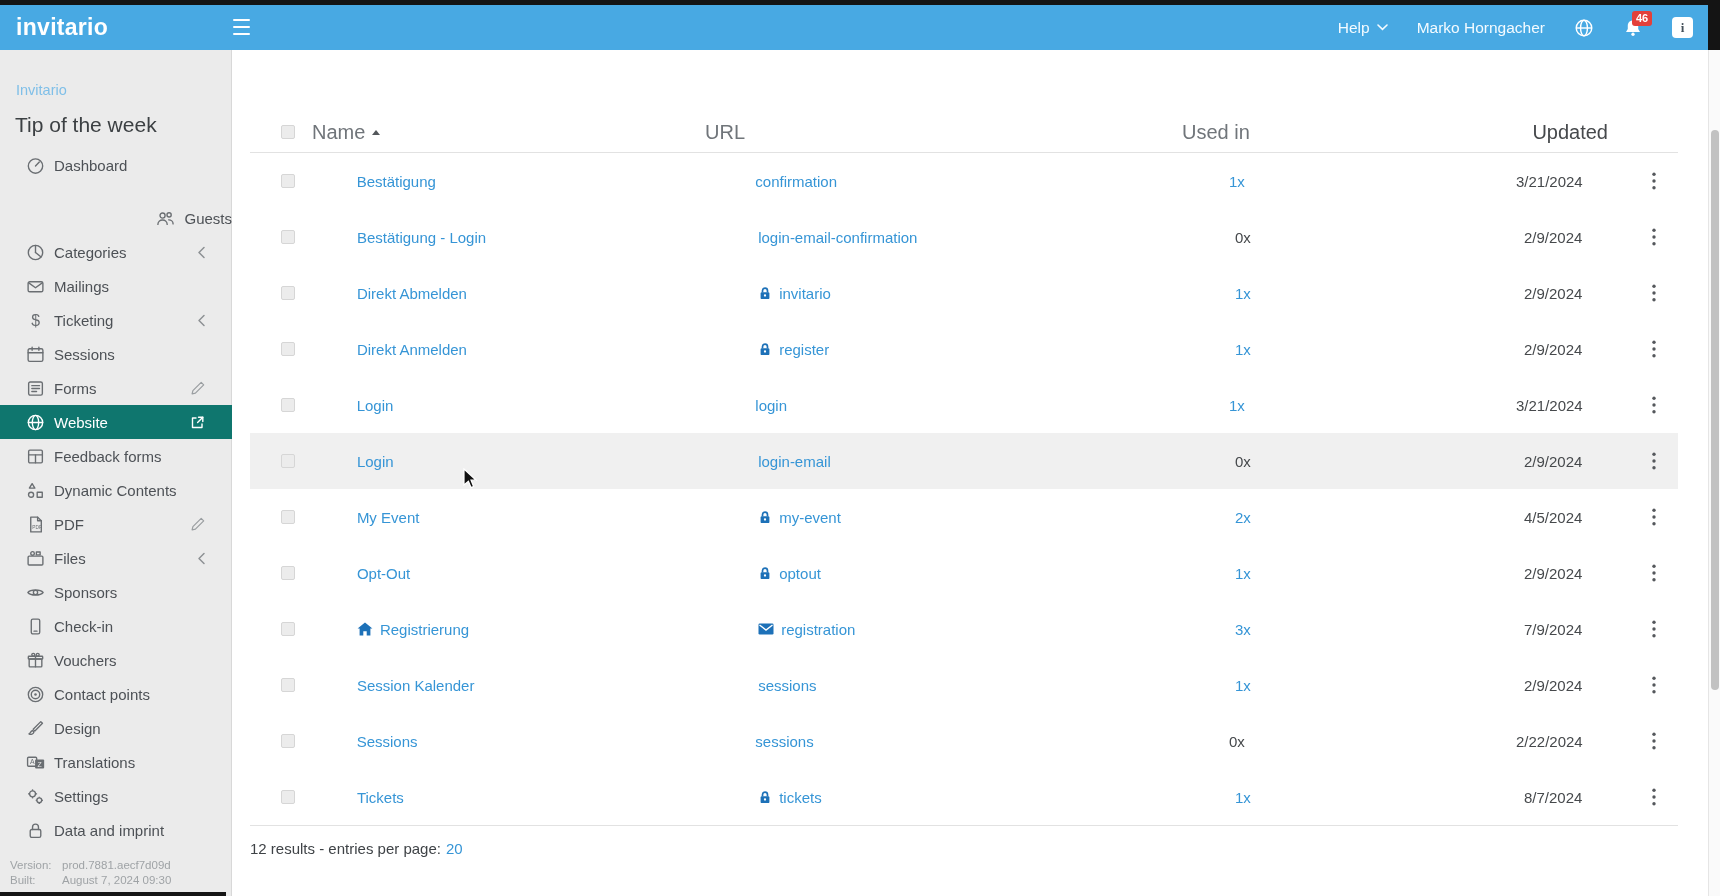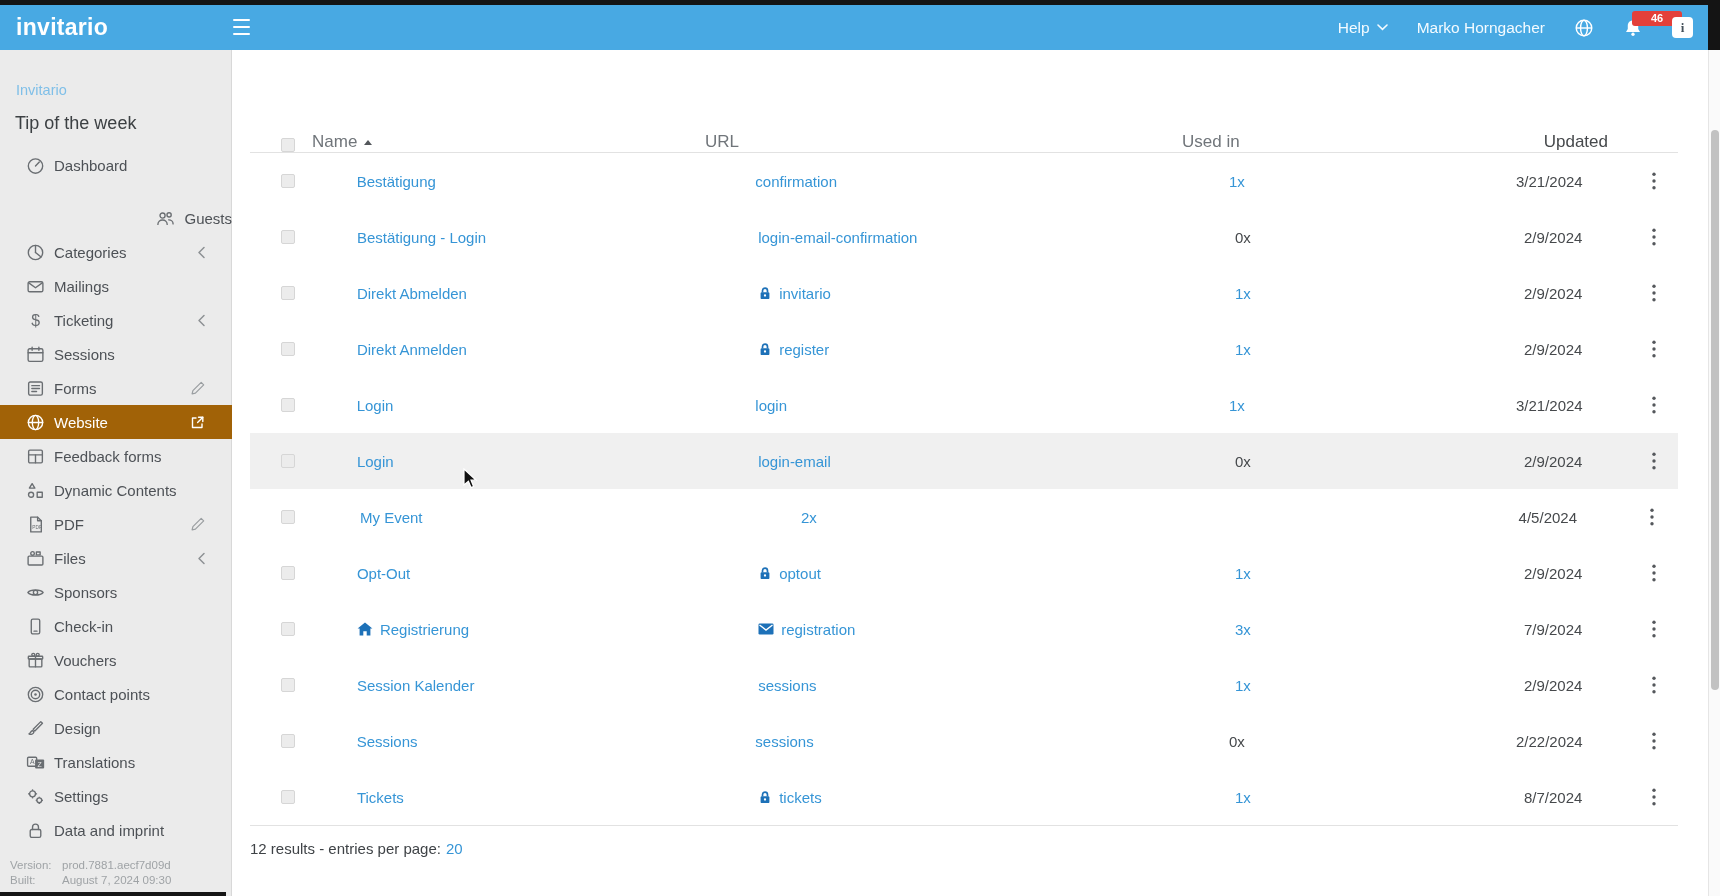--- a/index.html
+++ b/index.html
@@ -16,44 +16,44 @@
   
   .topbar{position:absolute;left:0;top:5px;width:1708px;height:45px;background:#48a9e3;display:flex;align-items:center;color:#f4fbff;}
   .logo{margin-left:16px;font-size:23px;font-weight:bold;color:#fff;letter-spacing:.3px;}
   .hamburger{position:absolute;left:233px;top:14px;width:17px;height:16px;display:flex;flex-direction:column;justify-content:space-between;cursor:pointer;}
   .hamburger span{display:block;height:2.4px;background:#fff;border-radius:1px;}
   .tb-right{margin-left:auto;margin-right:15px;display:flex;align-items:center;gap:29px;font-size:15.5px;}
   .help{display:flex;align-items:center;gap:7px;cursor:pointer;}
   .user{cursor:pointer;}
   .tb-ico{display:flex;align-items:center;justify-content:center;cursor:pointer;position:relative;}
   .badge{position:absolute;top:-7px;left:9px;background:#e3403a;color:#fff;font-size:11px;font-weight:bold;
-         padding:1px 19px;border-radius:3px;line-height:13px;text-align:right;}
+         padding:1px 4px;border-radius:3px;line-height:13px;text-align:right;}
   .info-sq{width:21px;height:21px;background:#fff;border-radius:4px;color:#44505a;font-weight:bold;
            font-size:13px;display:flex;align-items:center;justify-content:center;font-family:"Liberation Serif",serif;}
 
   
   .sidebar{position:absolute;left:0;top:50px;width:232px;height:846px;background:#ebebeb;border-right:1px solid #d8d8d8;}
   .crumb{position:absolute;left:16px;top:32px;font-size:14.5px;color:#7fbfe8;cursor:pointer;}
-  .tip{position:absolute;left:15px;top:63px;font-size:18px;color:#3c4043;}
+  .tip{position:absolute;left:15px;top:63px;font-size:21px;color:#3c4043;}
   .nav{position:absolute;left:0;top:98px;width:232px;}
   .nav-item{height:34px;display:flex;align-items:center;padding-left:26px;color:#4d5156;font-size:15px;cursor:pointer;}
   .nav-item.gap{margin-top:19px;justify-content:flex-end;}
-  .nav-item.selected{background:#a16207;color:#fff;}
+  .nav-item.selected{background:#0f766e;color:#fff;}
   .nav-ico{width:19px;height:19px;margin-right:9px;display:flex;align-items:center;justify-content:center;color:#6a6e72;}
   .nav-item.selected .nav-ico{color:#fff;}
   .nav-trail{margin-left:auto;margin-right:26px;display:flex;align-items:center;color:#8d9194;}
   .nav-item.selected .nav-trail{color:#fff;}
   .meta{position:absolute;left:10px;bottom:8px;font-size:11.5px;color:#9fa3a6;line-height:15px;}
   .meta .mrow{display:flex;}
   .meta .mlabel{width:52px;}
 
   
   .content{position:absolute;left:233px;top:50px;width:1475px;height:846px;background:#fff;}
   .table{position:absolute;left:17px;top:62px;width:1428px;}
-  .thead{display:flex;align-items:flex-end;height:41px;border-bottom:1px solid #e2e2e2;color:#70757a;font-size:17px;}
+  .thead{display:flex;align-items:center;height:41px;border-bottom:1px solid #e2e2e2;color:#70757a;font-size:20px;}
   .trow{display:flex;align-items:center;height:56px;font-size:15px;gap:48px;}
   .trow.highlight{background:#f0f0f0;}
   .cell{display:flex;align-items:center;}
   .c-check{width:62px;padding-left:31px;}
   .c-name{width:393px;}
   .c-url{width:477px;}
   .c-used{width:268px;}
   .c-upd{flex:1;justify-content:flex-end;color:#46494c;}
   .thead .c-upd{padding-right:17px;}
   .c-act{width:53px;justify-content:center;}
@@ -560,20 +560,30 @@
               </button>
             </div>
           </div>
           <div class="trow">
             <div class="cell c-check">
               <span class="checkbox"></span>
             </div>
             <div class="cell c-name">
               <a class="link">My Event</a>
             </div>
+            <div class="cell c-url">
+              <span class="cell-ico">
+                <svg width="14" height="15" viewBox="0 0 14 15">
+                  <path d="M4.5 6.5 V4.7 a2.5 2.5 0 0 1 5 0 V6.5" fill="none" stroke="#1d71b8" stroke-width="1.7"></path>
+                  <rect x="2.6" y="6.3" width="8.8" height="6.8" rx="1.2" fill="#1d71b8"></rect>
+                  <circle cx="7" cy="9.5" r="1.15" fill="#fff"></circle>
+                </svg>
+              </span>
+              <a class="link">my-event</a>
+            </div>
             <div class="cell c-used">
               <a class="link">2x</a>
             </div>
             <div class="cell c-upd">
               <span>4/5/2024</span>
             </div>
             <div class="cell c-act">
               <button class="kebab">
                 <svg width="4" height="18" viewBox="0 0 4 18">
                   <circle cx="2" cy="2.2" r="1.7" fill="currentColor"></circle>

